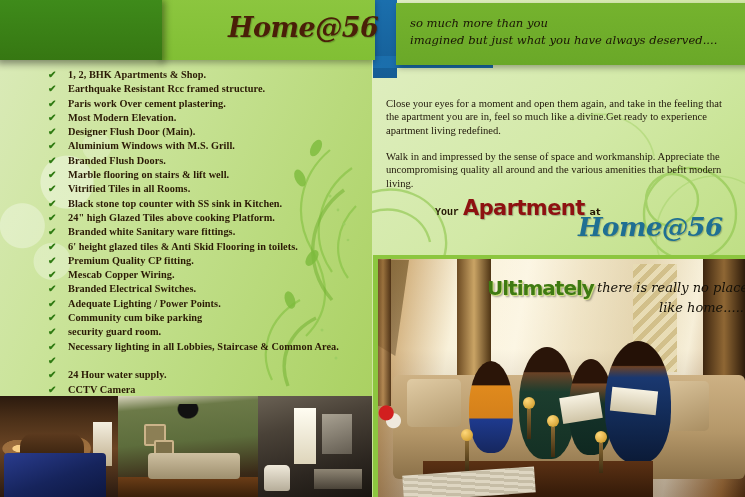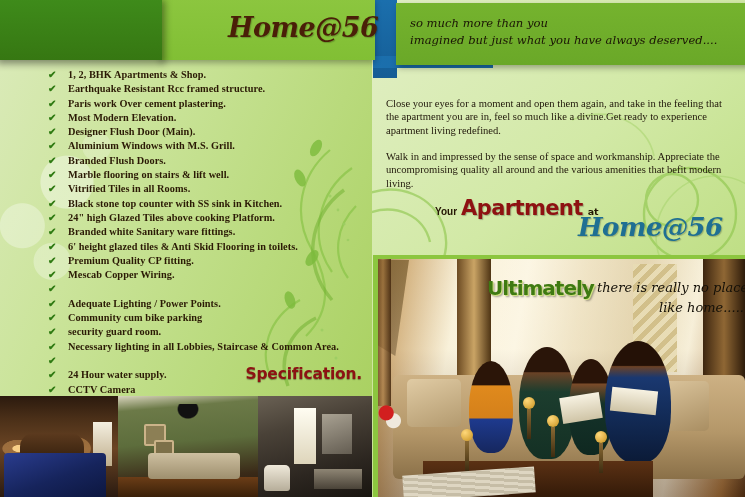--- a/index.html
+++ b/index.html
@@ -180,21 +180,21 @@
   }
   #para-1 { top:97px; }
   #para-2 { top:150px; }
 
   
   #apartment-line {
     position:absolute; left:435px; top:196px; z-index:6;
     display:flex; align-items:baseline; white-space:nowrap;
   }
   #apt-your {
-    font-family:Liberation Sans, sans-serif; font-weight:bold;
+    font-family:Liberation Mono, monospace; font-weight:bold;
     font-size:10px; color:#241603; margin-right:4px;
   }
   #apt-apartment {
     font-family:"DejaVu Sans", sans-serif; font-weight:bold;
     font-size:21px; letter-spacing:-.6px; color:#8e1111;
     text-shadow:1px 1px 1px rgba(0,0,0,.25);
   }
   #apt-at {
     font-family:"DejaVu Sans", sans-serif; font-weight:bold;
     font-size:9.5px; color:#241603; margin-left:5px;
@@ -335,21 +335,20 @@
           <circle cx="338" cy="210" r="1.4"></circle>
         <circle cx="344" cy="224" r="1.6"></circle>
           <circle cx="348" cy="240" r="1.3"></circle>
         <circle cx="322" cy="330" r="1.5"></circle>
           <circle cx="330" cy="344" r="1.3"></circle>
         <circle cx="336" cy="358" r="1.5"></circle>
       </g>
     </svg>
 
     <div id="spec-tab"></div>
-    <div id="spec-title">Specification.</div>
 
     <div id="logo-banner"></div>
     <div id="brand-logo">Home@56</div>
 
     <div id="spec-list">
         <div class="spec-item">
           <span class="spec-check">✔</span>
           <span class="spec-text">1, 2, BHK Apartments &amp; Shop.</span>
         </div>
         <div class="spec-item">
@@ -403,20 +402,21 @@
         <div class="spec-item">
           <span class="spec-check">✔</span>
           <span class="spec-text">Premium Quality CP fitting.</span>
         </div>
         <div class="spec-item">
           <span class="spec-check">✔</span>
           <span class="spec-text">Mescab Copper Wiring.</span>
         </div>
         <div class="spec-item">
           <span class="spec-check">✔</span>
+          <span class="spec-text">Branded Electrical Switches.</span>
         </div>
         <div class="spec-item">
           <span class="spec-check">✔</span>
           <span class="spec-text">Adequate Lighting / Power Points.</span>
         </div>
         <div class="spec-item">
           <span class="spec-check">✔</span>
           <span class="spec-text">Community cum bike parking</span>
         </div>
         <div class="spec-item">

